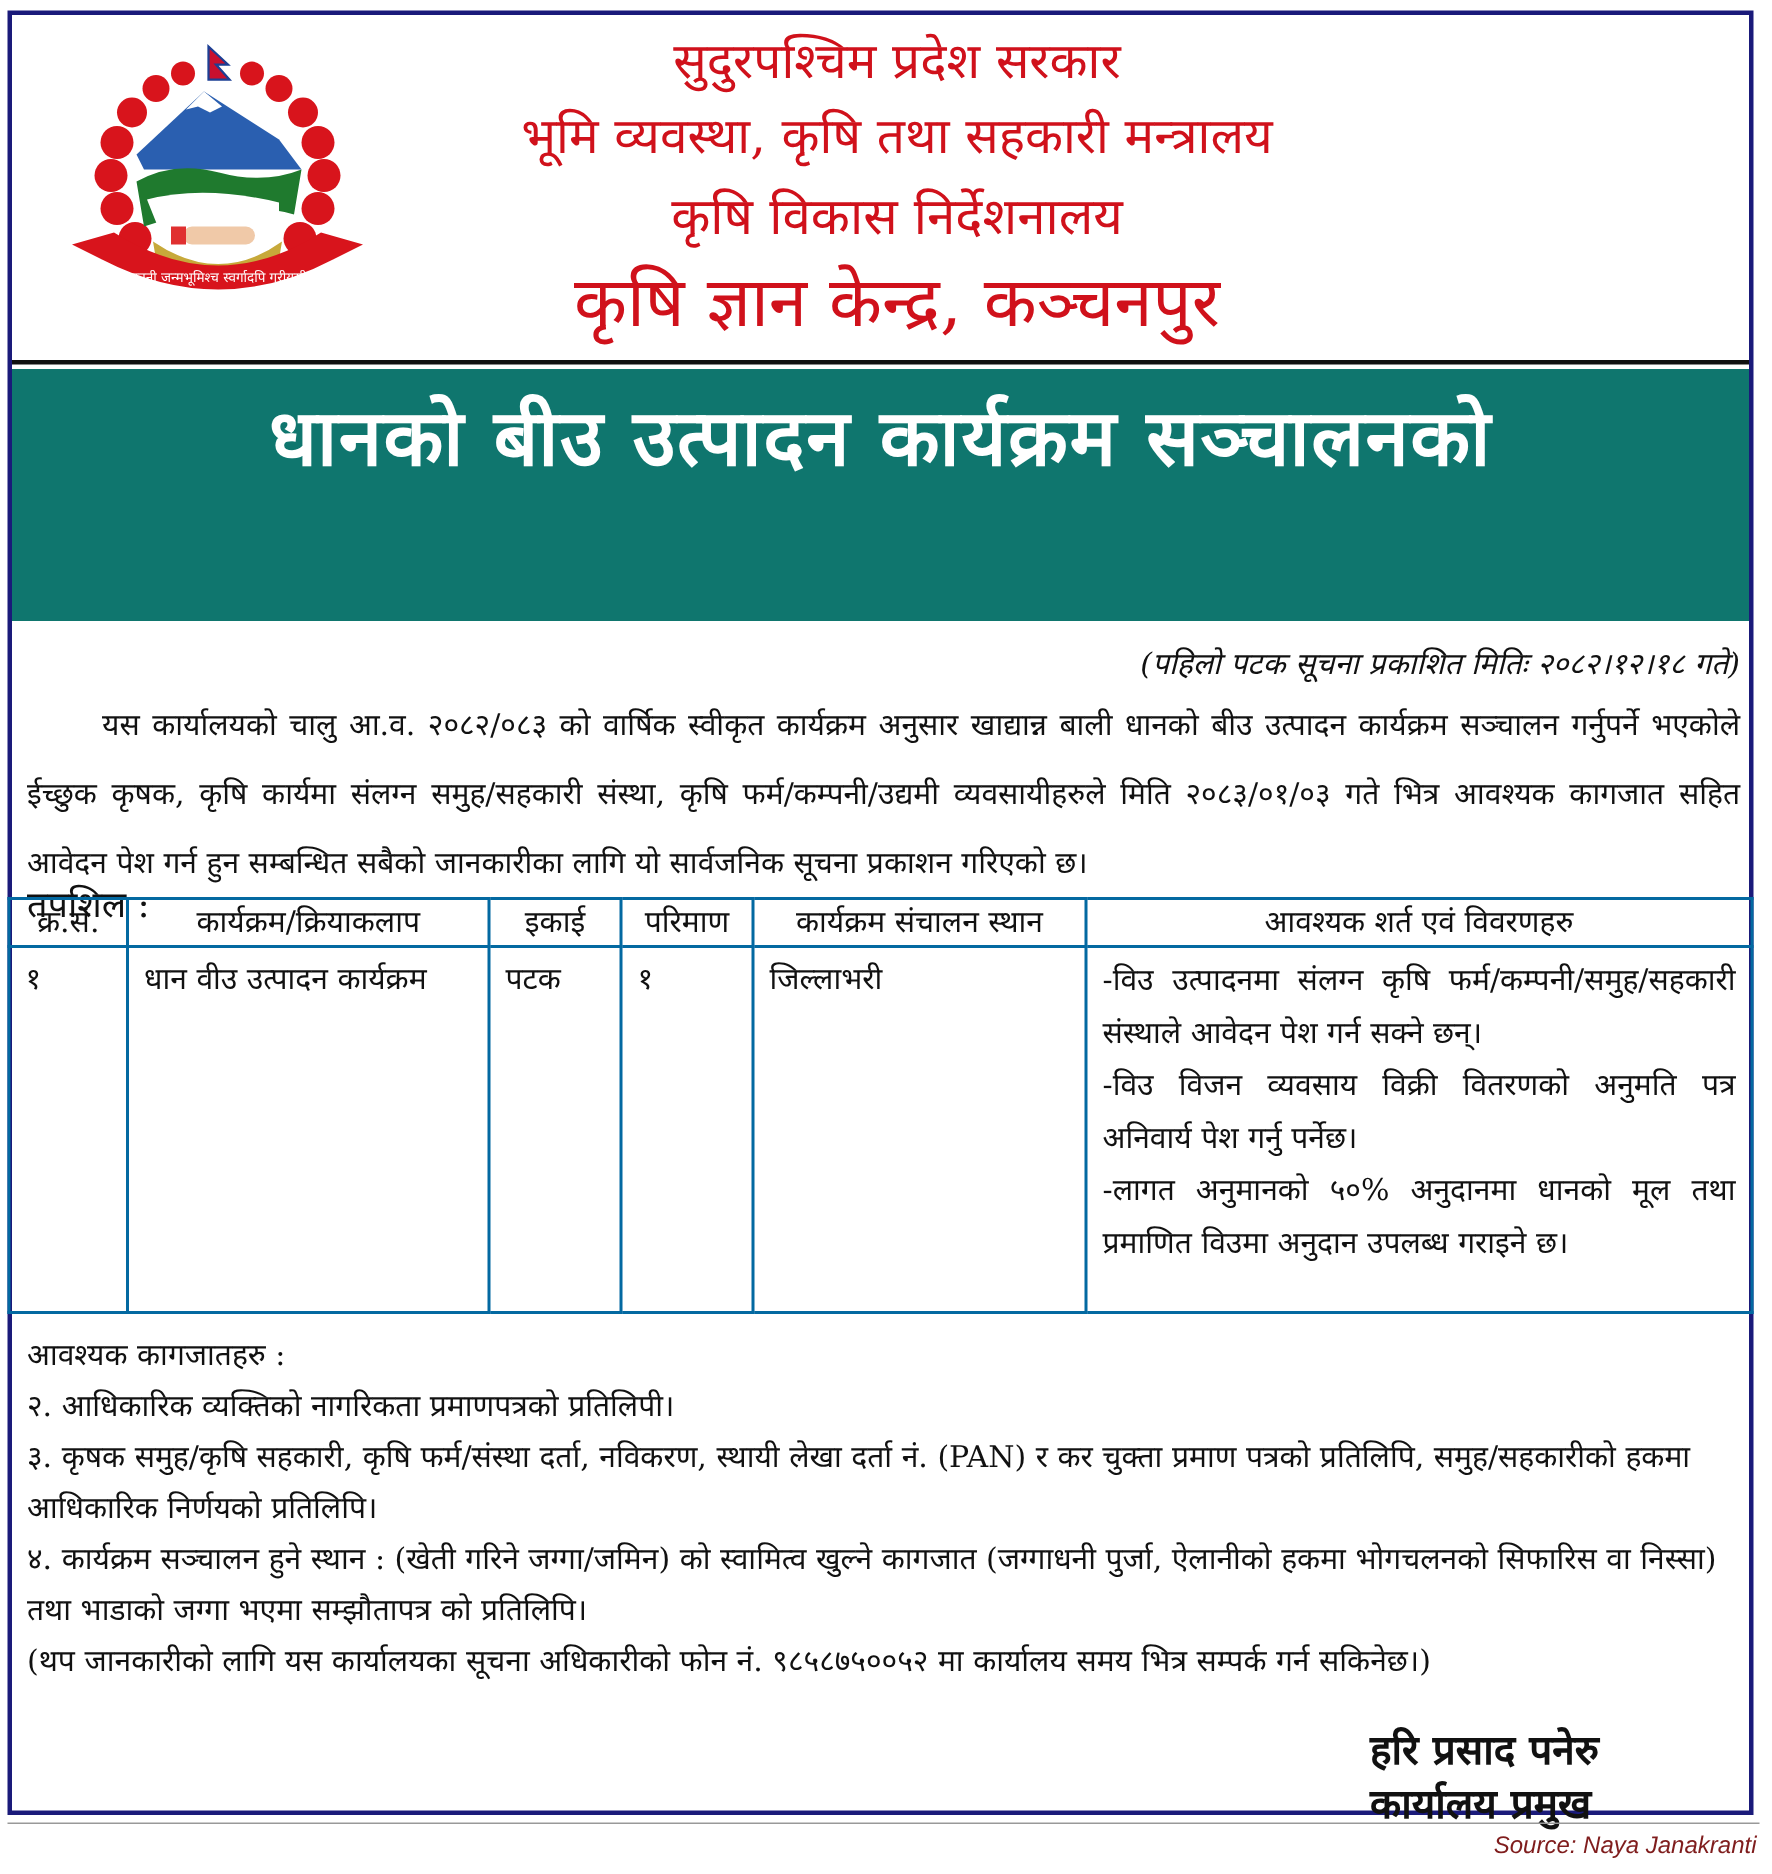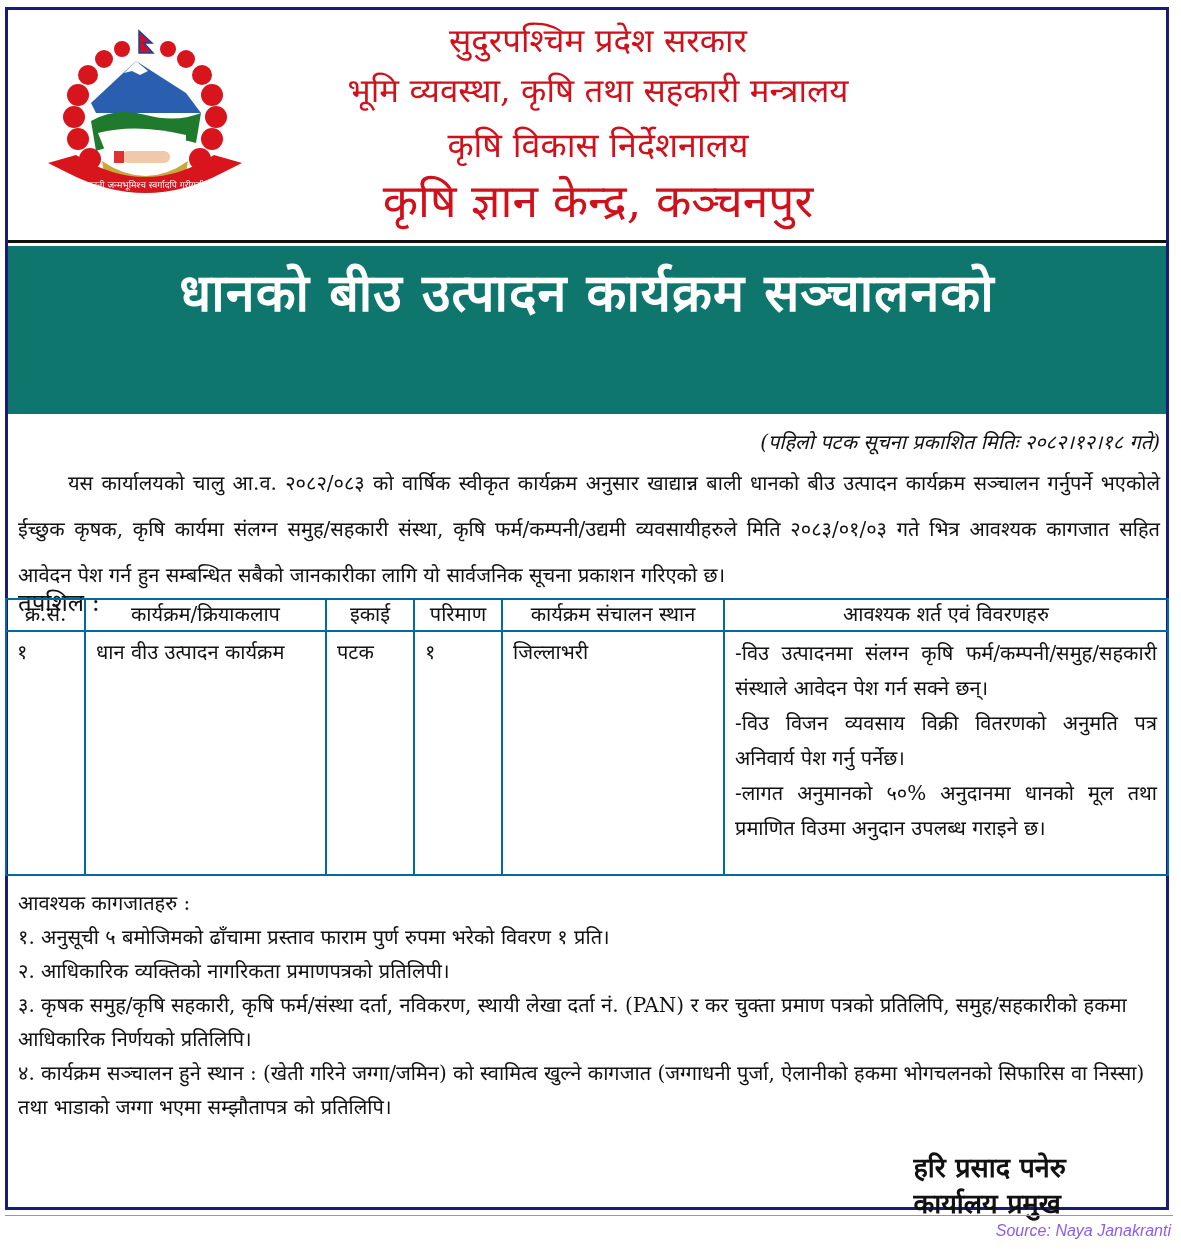--- a/index.html
+++ b/index.html
@@ -21,21 +21,21 @@
     .para .indent { display: inline-block; width: 50px; }
     .tapashil { position: absolute; left: 10px; top: 169px; font-size: 24px; }
     table.prog { position: absolute; left: -3px; top: 182px; width: 1164px; border-collapse: collapse; font-size: 20px; }
     table.prog th, table.prog td { border: 2px solid #0369a1; vertical-align: top; }
     table.prog th { font-weight: normal; text-align: center; height: 30px; padding: 0 4px; }
     table.prog td { padding: 6px 10px 0 10px; height: 236px; }
     table.prog td.cond { text-align: justify; line-height: 35px; padding-top: 4px; }
     .docs { position: absolute; left: 10px; top: 470px; width: 1145px; font-size: 20px; line-height: 34px; }
     .docs p { margin: 0; }
     .signature { position: absolute; right: 100px; top: 734px; text-align: left; font-family: "DejaVu Sans", sans-serif; font-weight: bold; font-size: 27px; line-height: 36px; }
-    .source { position: absolute; right: 10px; top: 1222px; font-family: "Liberation Sans", sans-serif; font-style: italic; font-size: 16px; color: #8b5cf6; }
+    .source { position: absolute; right: 10px; top: 1222px; font-family: "Liberation Sans", sans-serif; font-style: italic; font-size: 16px; color: #7f1d1d; }
     .underline { position: absolute; left: 5px; top: 1215px; width: 1168px; height: 1px; background: #999; }
   </style>
 </head>
 <body>
 
 <div class="frame">
 
   <div class="header">
     <svg class="emblem" viewBox="0 0 218 180" xmlns="http://www.w3.org/2000/svg">
 
@@ -123,24 +123,24 @@
             <div>-विउ उत्पादनमा संलग्न कृषि फर्म/कम्पनी/समुह/सहकारी संस्थाले आवेदन पेश गर्न सक्ने छन्।</div>
             <div>-विउ विजन व्यवसाय विक्री वितरणको अनुमति पत्र अनिवार्य पेश गर्नु पर्नेछ।</div>
             <div>-लागत अनुमानको ५०% अनुदानमा धानको मूल तथा प्रमाणित विउमा अनुदान उपलब्ध गराइने छ।</div>
           </td>
         </tr>
       </tbody>
     </table>
 
     <div class="docs">
       <p>आवश्यक कागजातहरु :</p>
-      <p>१. अनुसूची ५ बमोजिमको ढाँचामा प्रस्ताव फाराम पुर्ण रुपमा भरेको विवरण १ प्रति।</p>
       <p>२. आधिकारिक व्यक्तिको नागरिकता प्रमाणपत्रको प्रतिलिपी।</p>
       <p>३. कृषक समुह/कृषि सहकारी, कृषि फर्म/संस्था दर्ता, नविकरण, स्थायी लेखा दर्ता नं. (PAN) र कर चुक्ता प्रमाण पत्रको प्रतिलिपि, समुह/सहकारीको हकमा आधिकारिक निर्णयको प्रतिलिपि।</p>
       <p>४. कार्यक्रम सञ्चालन हुने स्थान : (खेती गरिने जग्गा/जमिन) को स्वामित्व खुल्ने कागजात (जग्गाधनी पुर्जा, ऐलानीको हकमा भोगचलनको सिफारिस वा निस्सा) तथा भाडाको जग्गा भएमा सम्झौतापत्र को प्रतिलिपि।</p>
+      <p>(थप जानकारीको लागि यस कार्यालयका सूचना अधिकारीको फोन नं. ९८५८७५००५२ मा कार्यालय समय भित्र सम्पर्क गर्न सकिनेछ।)</p>
     </div>
 
     <div class="signature">
       <div>हरि प्रसाद पनेरु</div>
       <div>कार्यालय प्रमुख</div>
     </div>
   </div>
 </div>
 
 <div class="underline"></div>

